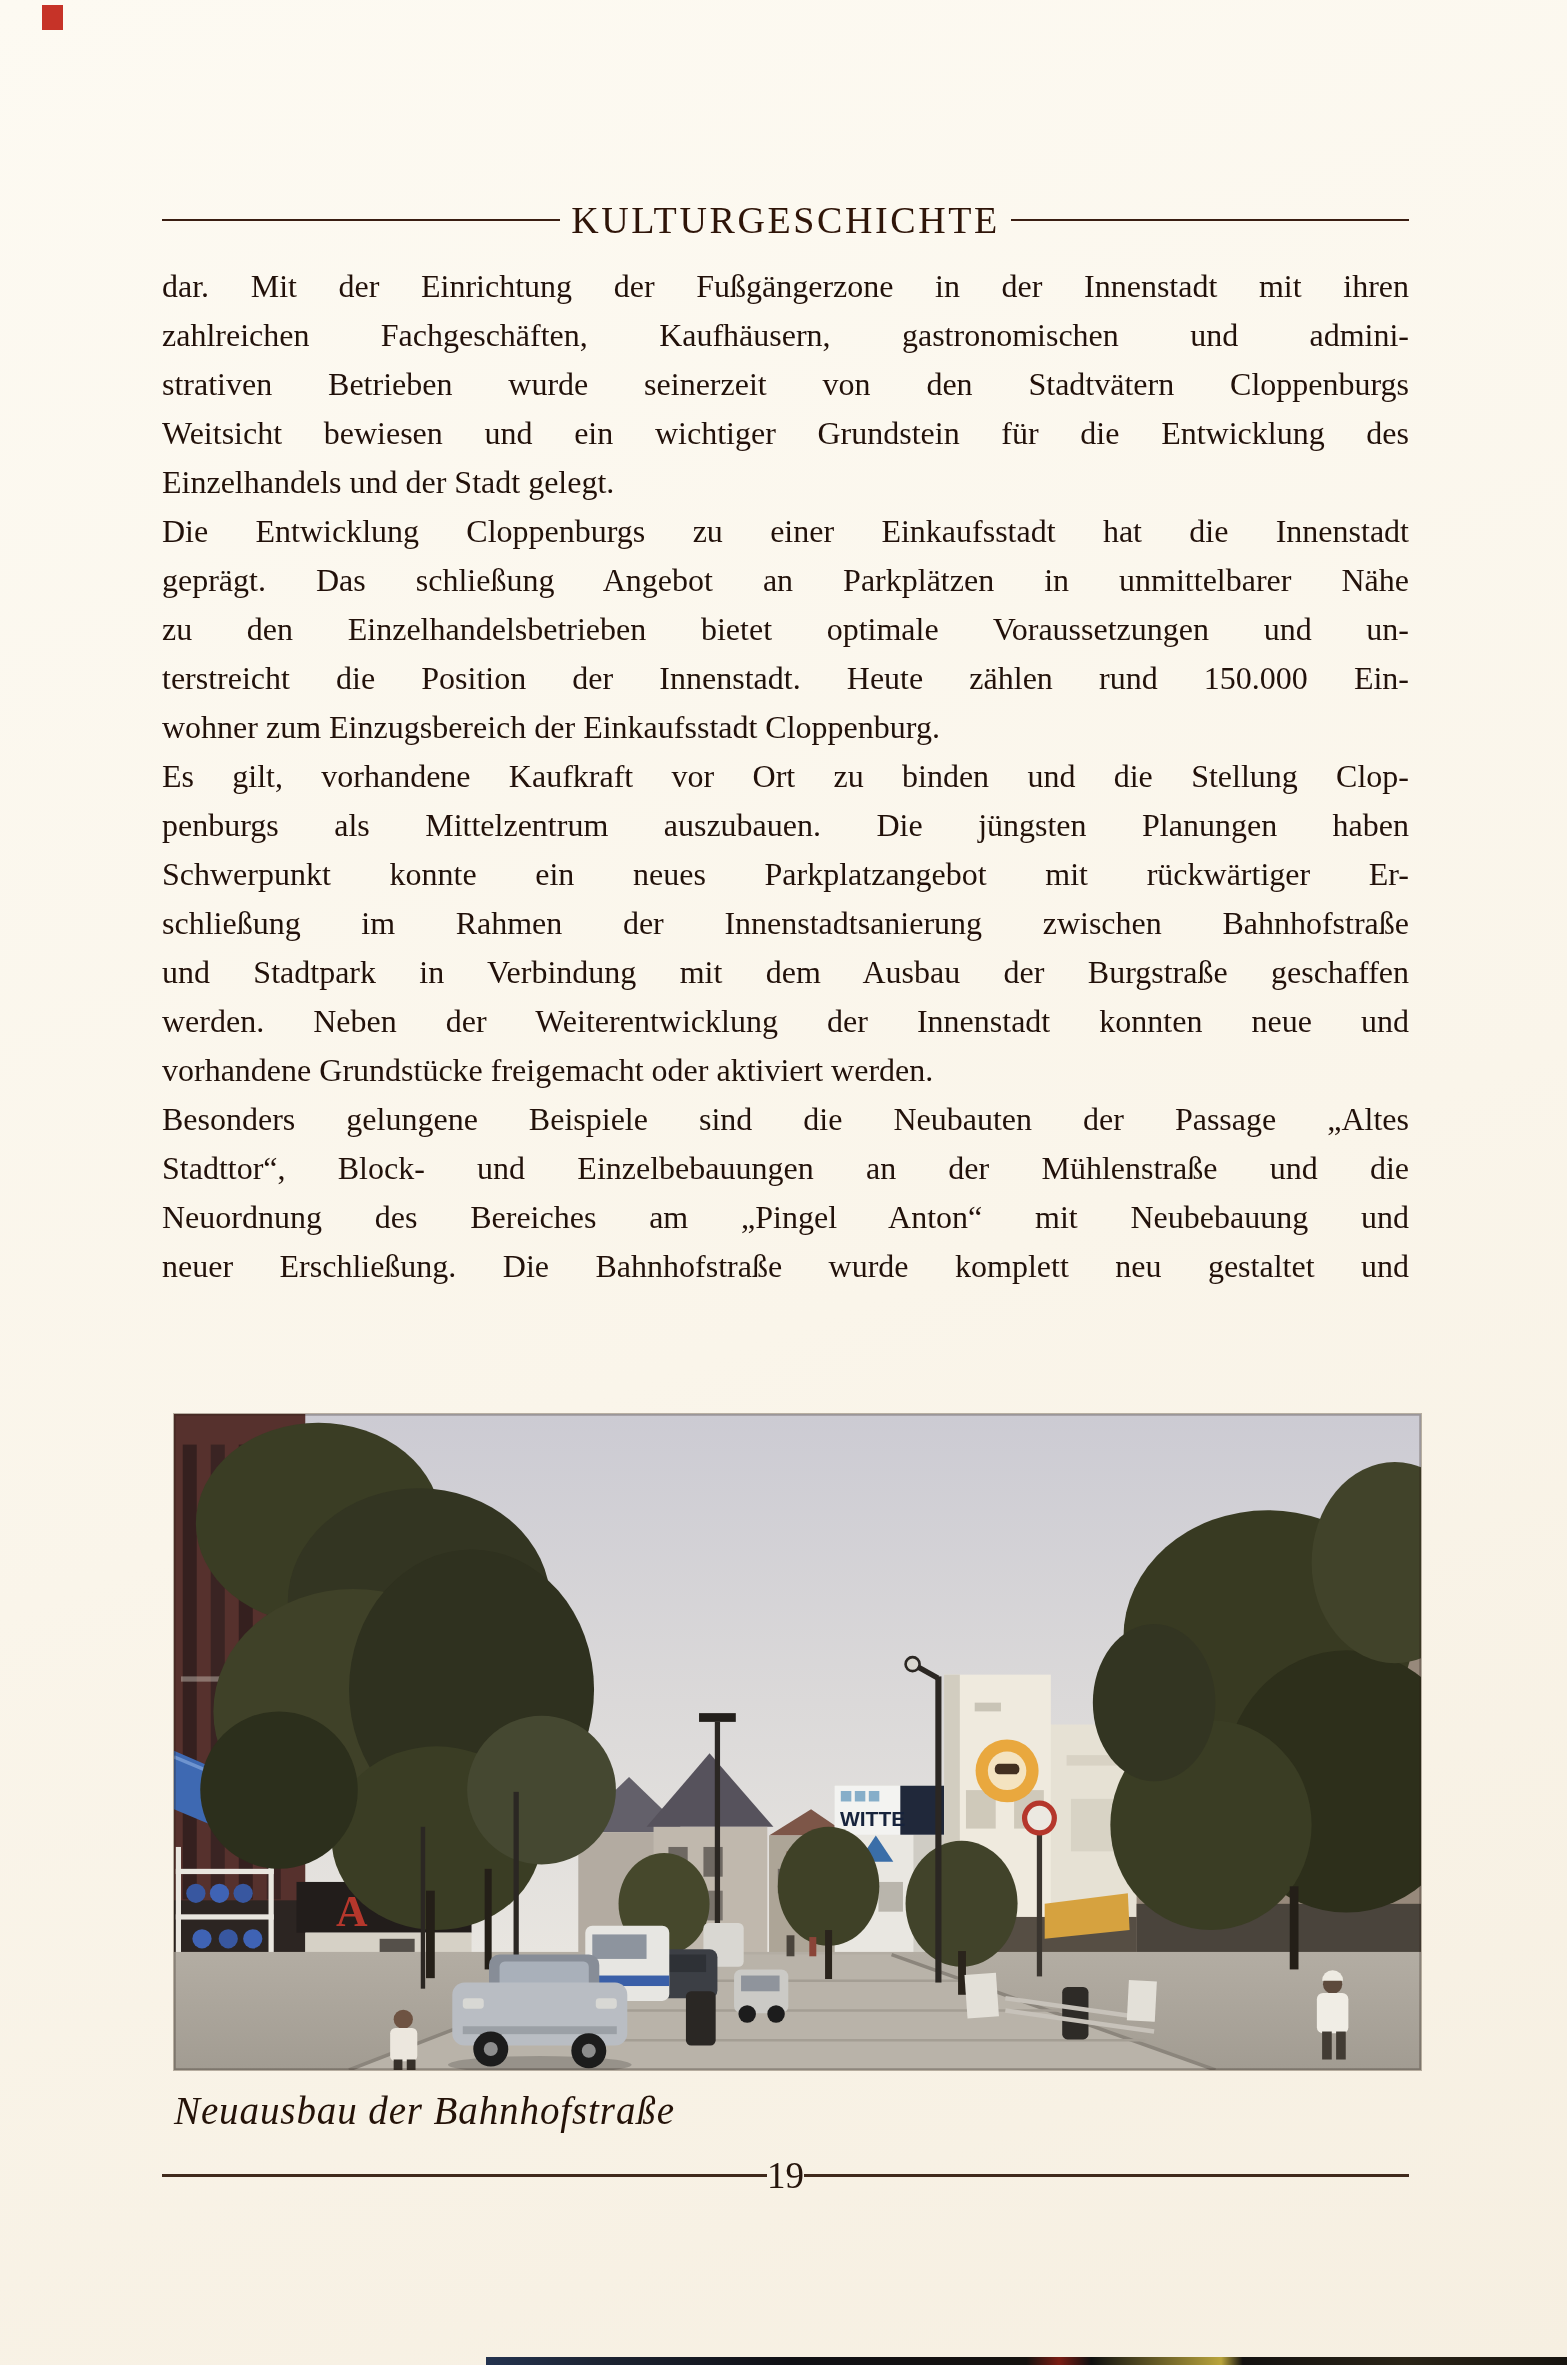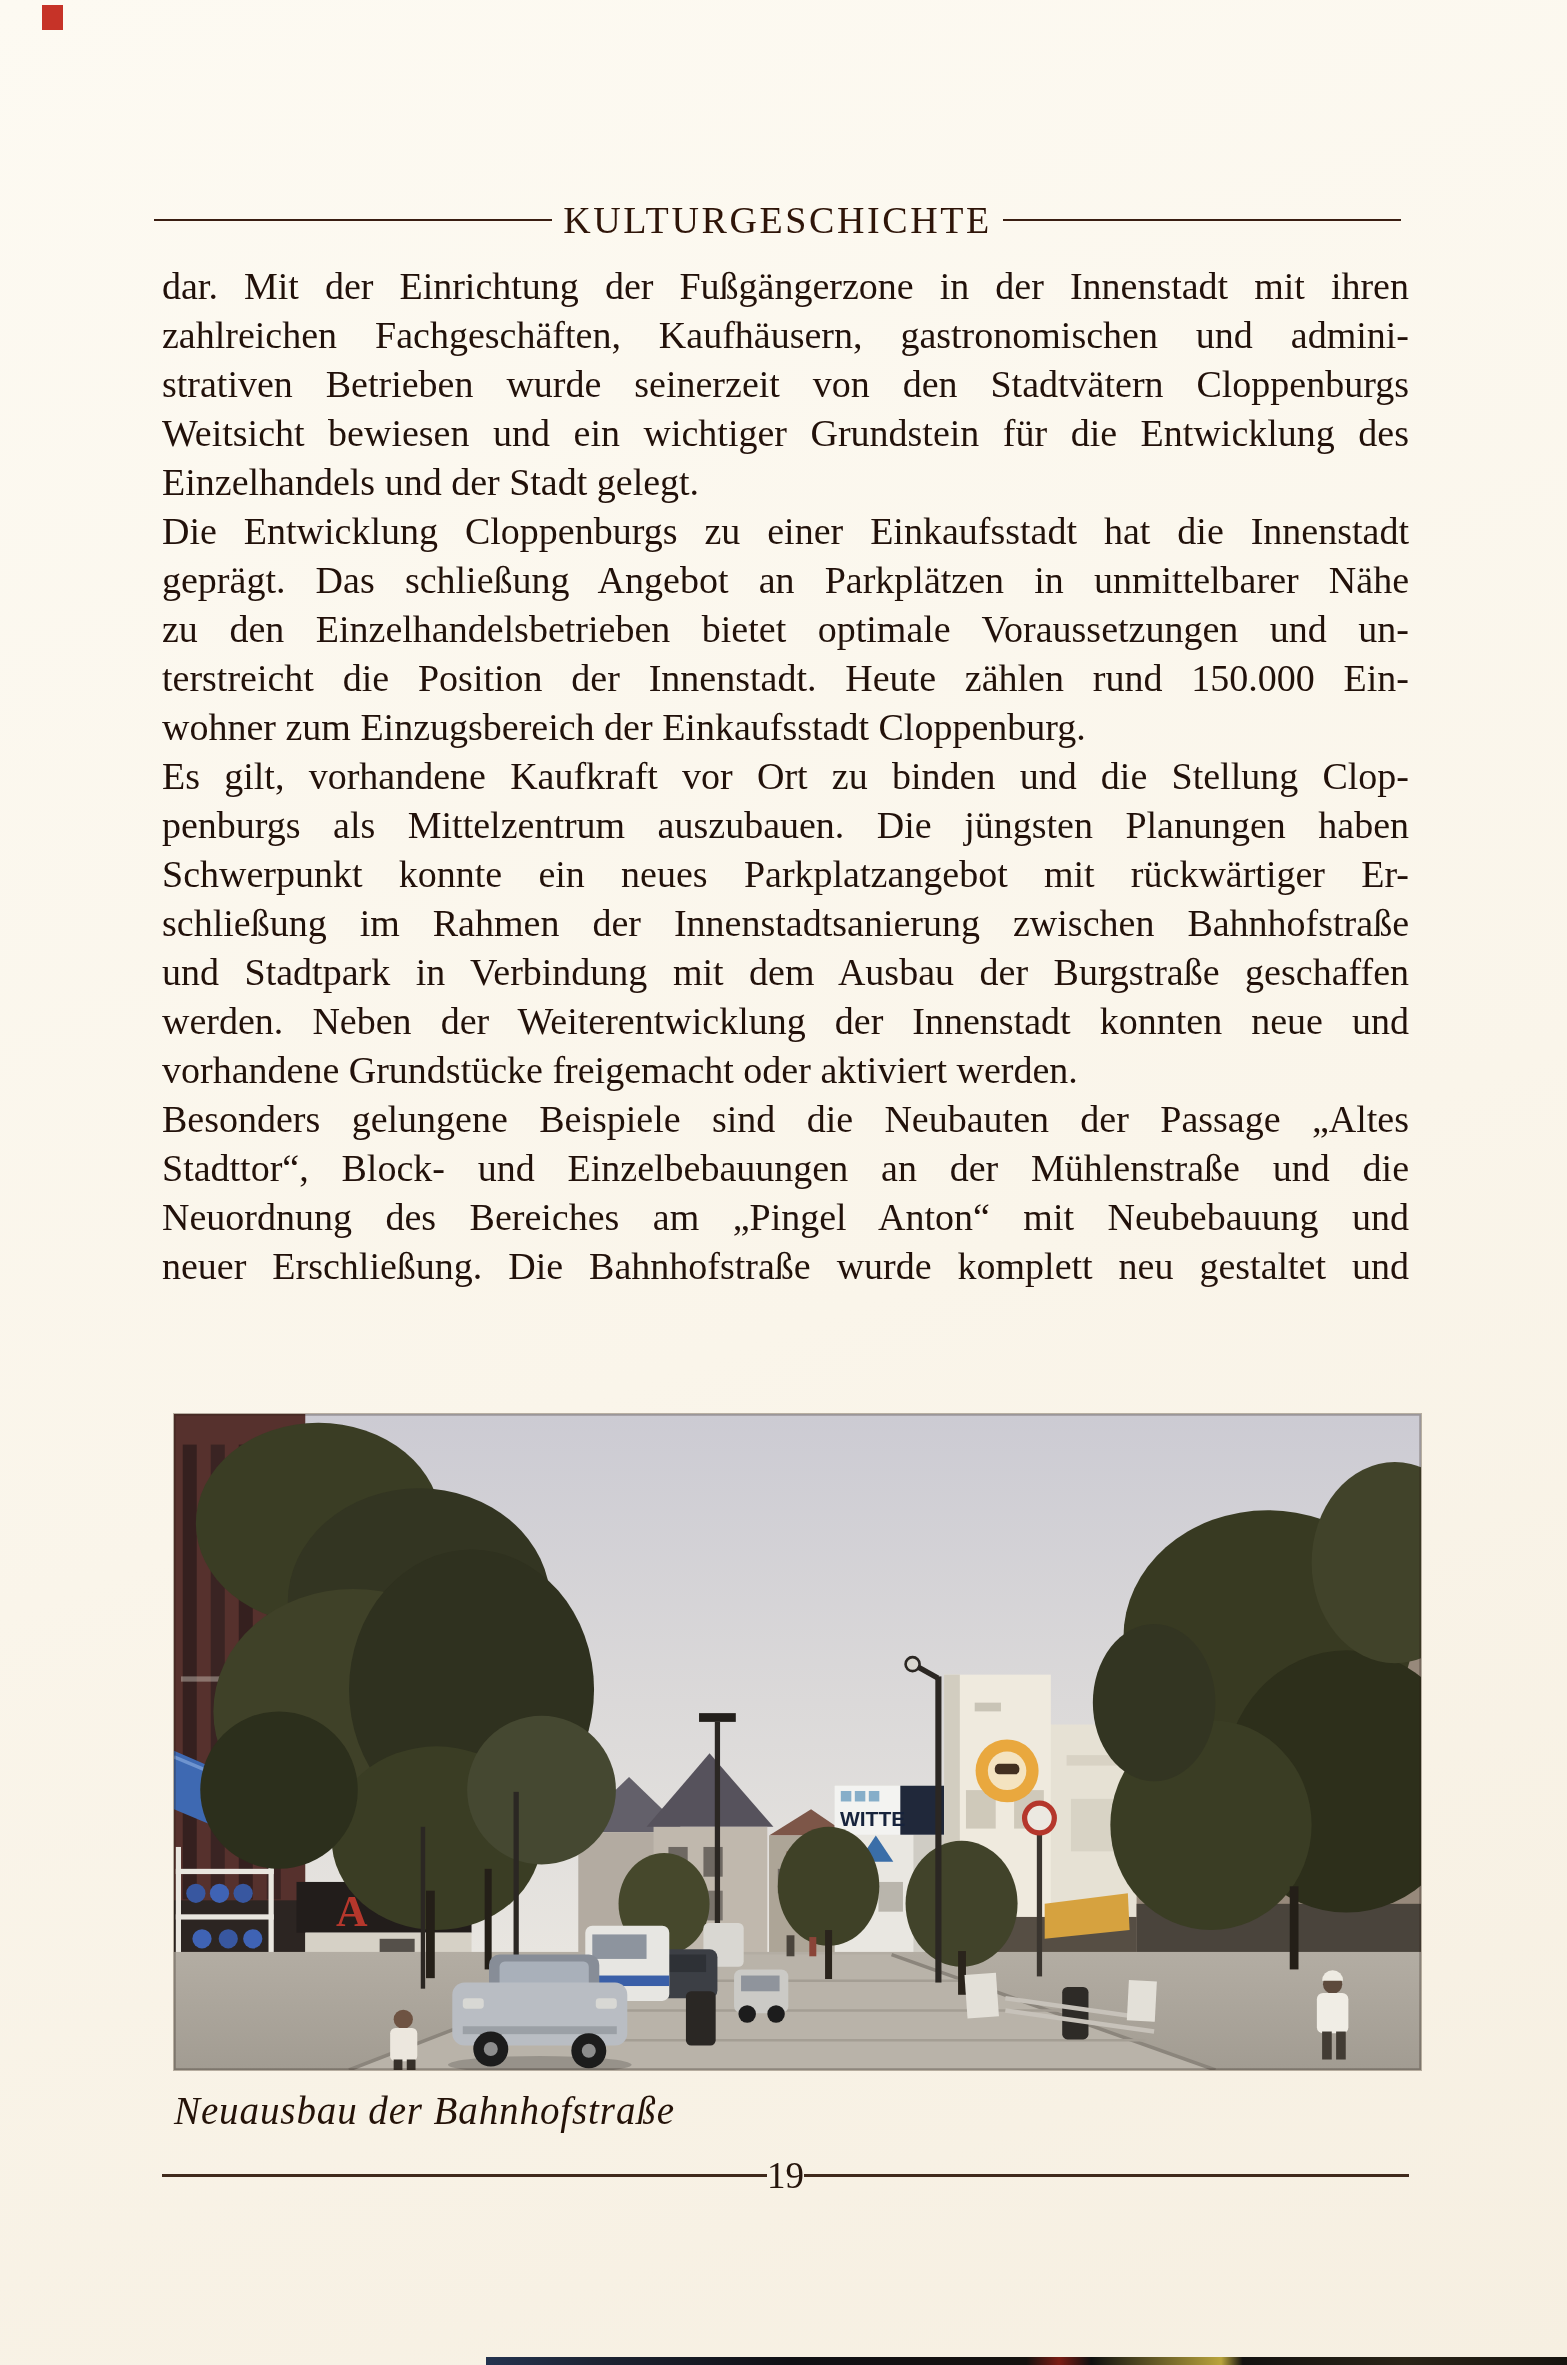--- a/index.html
+++ b/index.html
@@ -5,31 +5,31 @@
   html,body{margin:0;padding:0;}
   .page{
     position:relative;
     width:1568px;height:2366px;
     background:linear-gradient(160deg,#fdfaf2 0%,#faf5ea 55%,#f6efe1 100%);
     overflow:hidden;
     font-family:"Liberation Serif","DejaVu Serif",serif;
     color:#24130a;
   }
   .header{
-    position:absolute;left:154px;top:198px;width:1247px;
+    position:absolute;left:162px;top:198px;width:1247px;
     display:flex;align-items:center;gap:11px;
   }
   .header .rule{flex:1;height:2.6px;background:#3a1e12;}
   .header-title{
     margin:0;font-size:38px;font-weight:normal;letter-spacing:2.6px;
     color:#2f1509;white-space:nowrap;
   }
   .body-text{
     position:absolute;left:162px;top:262px;width:1247px;
-    font-size:38px;line-height:49px;color:#22110a;
+    font-size:32px;line-height:49px;color:#22110a;
   }
   .line{text-align:justify;}
   .line.just{text-align-last:justify;}
   figure.photo-figure{position:absolute;left:162px;top:1402px;width:1247px;margin:12px;}
   svg.photo{display:block;width:1247px;height:656px;background:#d8d6d8;outline:0.9px solid rgba(60,45,30,.35);}
   figcaption{
     margin-top:17.5px;font-style:italic;font-size:39px;color:#241208;letter-spacing:0.9px;
   }
   .footer{
     position:absolute;left:162px;top:2154px;width:1247px;

